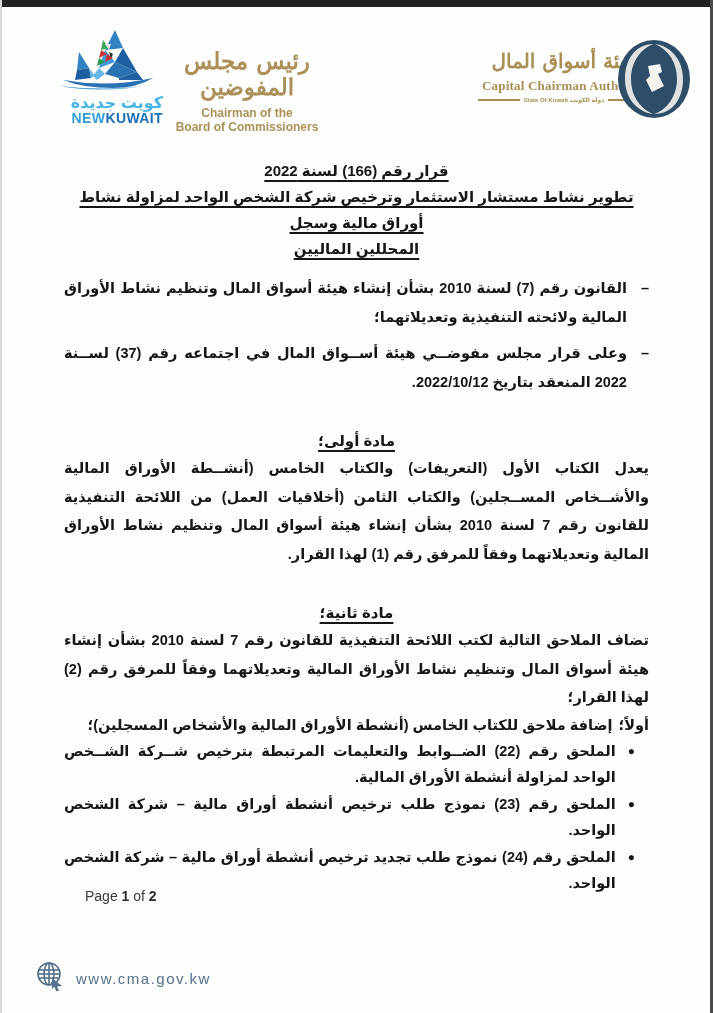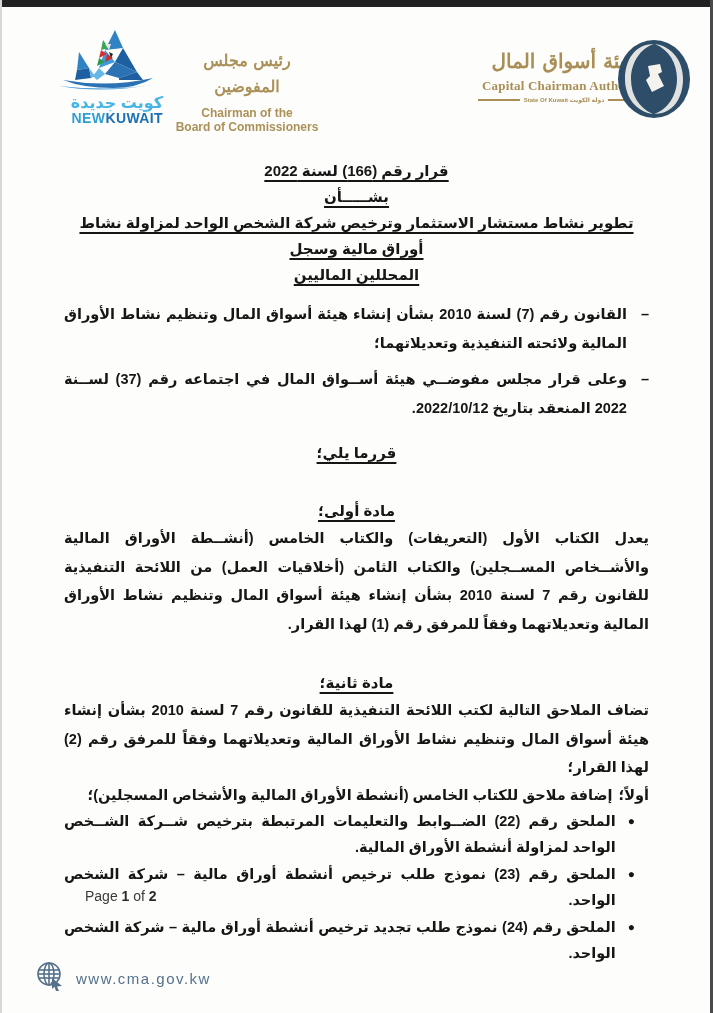--- a/index.html
+++ b/index.html
@@ -15,21 +15,21 @@
 
   
   .header{position:absolute;top:20px;left:0;width:713px;height:120px;}
   .nk-logo{position:absolute;left:38px;top:8px;width:125px;text-align:right;}
   .nk-arabic{color:#48b5e4;font-size:16px;font-weight:bold;direction:rtl;line-height:17px;}
   .nk-en{font-size:14px;font-weight:bold;letter-spacing:.4px;line-height:15px;}
   .nk-en .new{color:#2f9fd6;}
   .nk-en .kuwait{color:#1a6fb5;}
 
   .chairman-logo{position:absolute;left:172px;top:28px;width:150px;text-align:center;color:#ab9159;}
-  .chairman-arabic{font-size:16px;font-weight:bold;direction:rtl;line-height:26px;font-family:"DejaVu Serif","Liberation Serif",serif;}
+  .chairman-arabic{font-size:23px;font-weight:bold;direction:rtl;line-height:26px;font-family:"DejaVu Serif","Liberation Serif",serif;}
   .chairman-en{font-size:12px;font-weight:bold;line-height:14px;margin-top:6px;}
 
   .cma-logo{position:absolute;left:478px;top:18px;width:215px;}
   .cma-text{position:absolute;left:0;top:8px;width:172px;text-align:center;color:#a98f55;}
   .cma-arabic{font-size:20px;font-weight:bold;direction:rtl;line-height:30px;font-family:"DejaVu Serif","Liberation Serif",serif;}
   .cma-en{font-size:13px;font-weight:bold;margin-top:2px;font-family:"Liberation Serif","DejaVu Serif",serif;letter-spacing:.2px;}
   .cma-sub{display:flex;align-items:center;gap:4px;margin-top:2px;}
   .cma-sub .rule{flex:1;height:2px;background:#a98f55;}
   .cma-sub .sub-label{font-size:6px;font-weight:bold;white-space:nowrap;color:#a98f55;}
   .cma-emblem{position:absolute;right:0;top:0;}
@@ -124,42 +124,36 @@
     </span>
   </div>
 </div>
 
 <div class="doc">
 
   <div class="center title-line" style="margin-top:8px;">
     <span class="u">قرار رقم (166) لسنة 2022</span>
   </div>
   <div class="center title-line">
-    <span class="u">بشـــــأن</span>
-  </div>
-  <div class="center title-line">
     <span class="u">تطوير نشاط مستشار الاستثمار وترخيص شركة الشخص الواحد لمزاولة نشاط أوراق مالية وسجل</span>
   </div>
   <div class="center title-line">
     <span class="u">المحللين الماليين</span>
   </div>
 
 
   <div class="marker-row" style="margin-top:12px;">
     <span class="marker">–</span>
     <span class="mtext">القانون رقم (7) لسنة 2010 بشأن إنشاء هيئة أسواق المال وتنظيم نشاط الأوراق المالية ولائحته التنفيذية وتعديلاتهما؛</span>
   </div>
   <div class="marker-row" style="margin-top:8px;">
     <span class="marker">–</span>
     <span class="mtext">وعلى قرار مجلس مفوضــي هيئة أســواق المال في اجتماعه رقم (37) لســنة 2022 المنعقد بتاريخ 2022/10/12.</span>
   </div>
 
-  <div class="center section-heading" style="margin-top:18px;">
-    <span class="u">قررما يلي؛</span>
-  </div>
 
   <div class="center section-heading" style="margin-top:32px;">
     <span class="u">مادة أولى؛</span>
   </div>
   <div class="para">يعدل الكتاب الأول (التعريفات) والكتاب الخامس (أنشــطة الأوراق المالية والأشــخاص المســجلين) والكتاب الثامن (أخلاقيات العمل) من اللائحة التنفيذية للقانون رقم 7 لسنة 2010 بشأن إنشاء هيئة أسواق المال وتنظيم نشاط الأوراق المالية وتعديلاتهما وفقاً للمرفق رقم (1) لهذا القرار.</div>
 
   <div class="center section-heading" style="margin-top:32px;">
     <span class="u">مادة ثانية؛</span>
   </div>
   <div class="para">تضاف الملاحق التالية لكتب اللائحة التنفيذية للقانون رقم 7 لسنة 2010 بشأن إنشاء هيئة أسواق المال وتنظيم نشاط الأوراق المالية وتعديلاتهما وفقاً للمرفق رقم (2) لهذا القرار؛</div>

